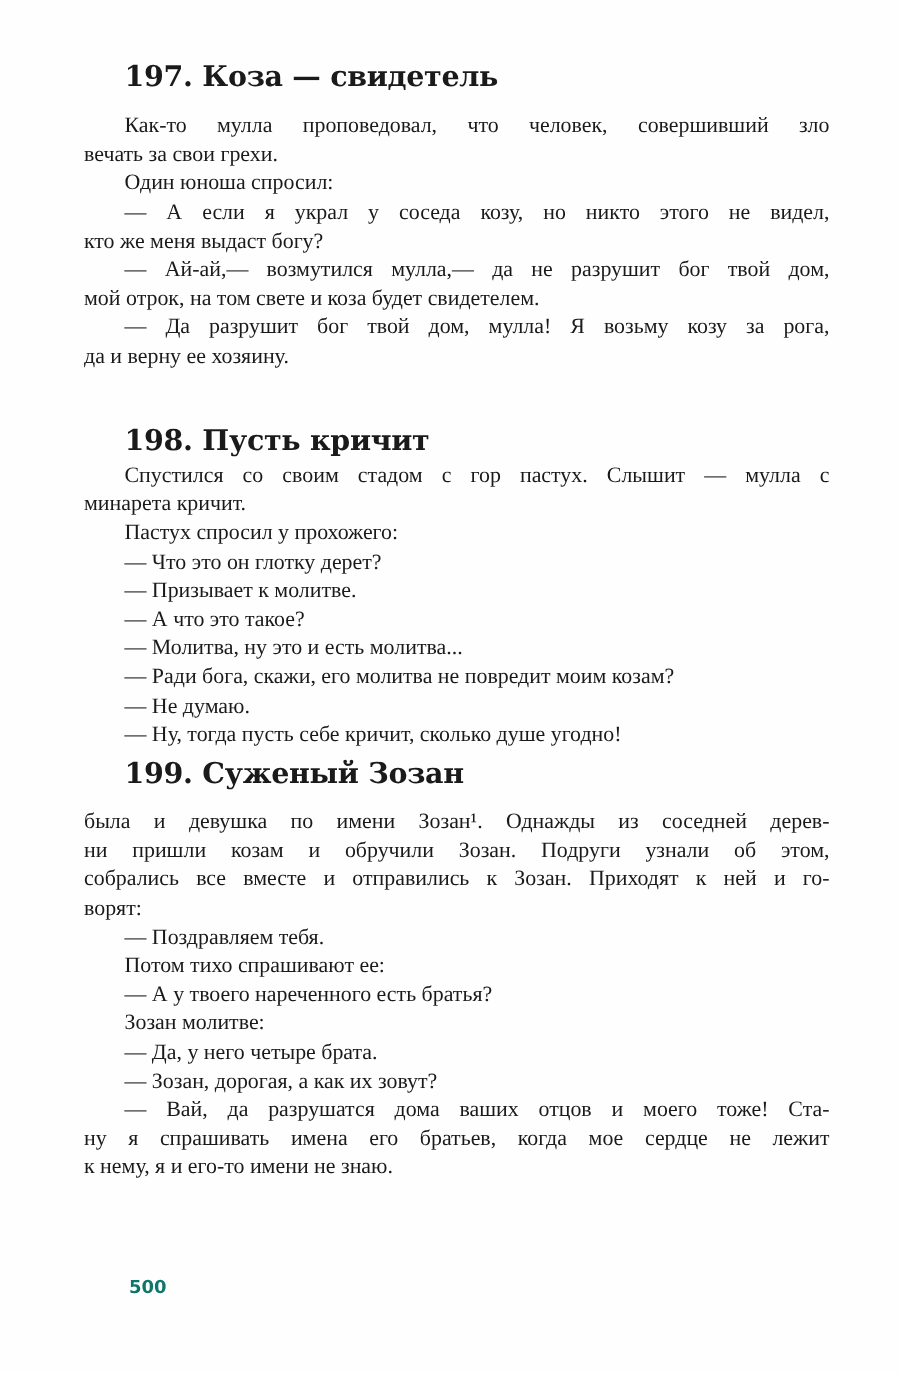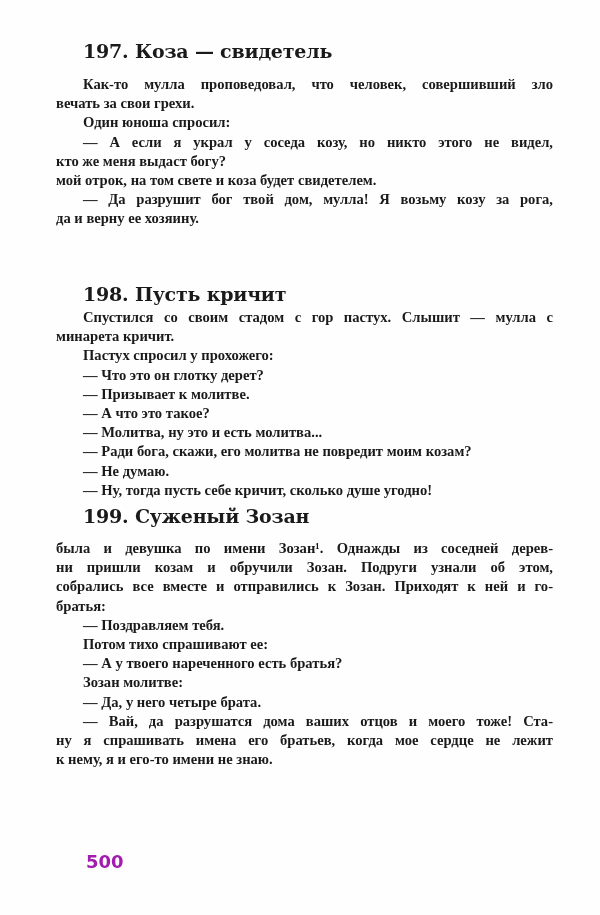--- a/index.html
+++ b/index.html
@@ -7,41 +7,42 @@
   .page {
     position: absolute; left: 56px; top: 0; width: 497px;
     font-family: "Liberation Serif", "DejaVu Serif", serif;
     font-size: 14.6px; color: #1a1a1a; line-height: 19.2px;
   }
   .heading {
     position: absolute; left: 27px;
     font-family: "DejaVu Serif", serif; font-weight: bold;
     font-size: 19px; letter-spacing: -0.2px; white-space: nowrap;
   }
-  .block { position: absolute; left: 0; width: 497px; font-weight: bold; }
+  .block { position: absolute; left: 0; width: 497px; }
   .line { display: block; white-space: nowrap; height: 19.2px; }
   .just { text-align: justify; text-align-last: justify; white-space: normal; overflow: hidden; }
   .ind { padding-left: 27px; }
   .folio {
     position: absolute; left: 86px; top: 851px;
-    font-family: "DejaVu Sans", sans-serif; font-weight: bold; font-size: 18px; color: #a21caf;
+    font-family: "DejaVu Sans", sans-serif; font-weight: bold; font-size: 12px; color: #0f766e;
   }
 </style>
 </head>
 <body>
 
 <div class="page">
 
   <div class="heading" style="top:42px">197. Коза — свидетель</div>
   <div class="block" style="top:75px">
     <span class="line just ind">Как-то мулла проповедовал, что человек, совершивший зло</span>
     <span class="line">вечать за свои грехи.</span>
     <span class="line ind">Один юноша спросил:</span>
     <span class="line just ind">— А если я украл у соседа козу, но никто этого не видел,</span>
     <span class="line">кто же меня выдаст богу?</span>
+    <span class="line just ind">— Ай-ай,— возмутился мулла,— да не разрушит бог твой дом,</span>
     <span class="line">мой отрок, на том свете и коза будет свидетелем.</span>
     <span class="line just ind">— Да разрушит бог твой дом, мулла! Я возьму козу за рога,</span>
     <span class="line">да и верну ее хозяину.</span>
   </div>
 
   <div class="heading" style="top:285px">198. Пусть кричит</div>
   <div class="block" style="top:308px">
     <span class="line just ind">Спустился со своим стадом с гор пастух. Слышит — мулла с</span>
     <span class="line">минарета кричит.</span>
     <span class="line ind">Пастух спросил у прохожего:</span>
@@ -52,25 +53,26 @@
     <span class="line ind">— Ради бога, скажи, его молитва не повредит моим козам?</span>
     <span class="line ind">— Не думаю.</span>
     <span class="line ind">— Ну, тогда пусть себе кричит, сколько душе угодно!</span>
   </div>
 
   <div class="heading" style="top:507px">199. Суженый Зозан</div>
   <div class="block" style="top:539px">
     <span class="line just">была и девушка по имени Зозан¹. Однажды из соседней дерев-</span>
     <span class="line just">ни пришли козам и обручили Зозан. Подруги узнали об этом,</span>
     <span class="line just">собрались все вместе и отправились к Зозан. Приходят к ней и го-</span>
-    <span class="line">братья:</span>
+    <span class="line">ворят:</span>
     <span class="line ind">— Поздравляем тебя.</span>
     <span class="line ind">Потом тихо спрашивают ее:</span>
     <span class="line ind">— А у твоего нареченного есть братья?</span>
     <span class="line ind">Зозан молитве:</span>
     <span class="line ind">— Да, у него четыре брата.</span>
+    <span class="line ind">— Зозан, дорогая, а как их зовут?</span>
     <span class="line just ind">— Вай, да разрушатся дома ваших отцов и моего тоже! Ста-</span>
     <span class="line just">ну я спрашивать имена его братьев, когда мое сердце не лежит</span>
     <span class="line">к нему, я и его-то имени не знаю.</span>
   </div>
 </div>
 
 <div class="folio">500</div>
 
 </body></html>

